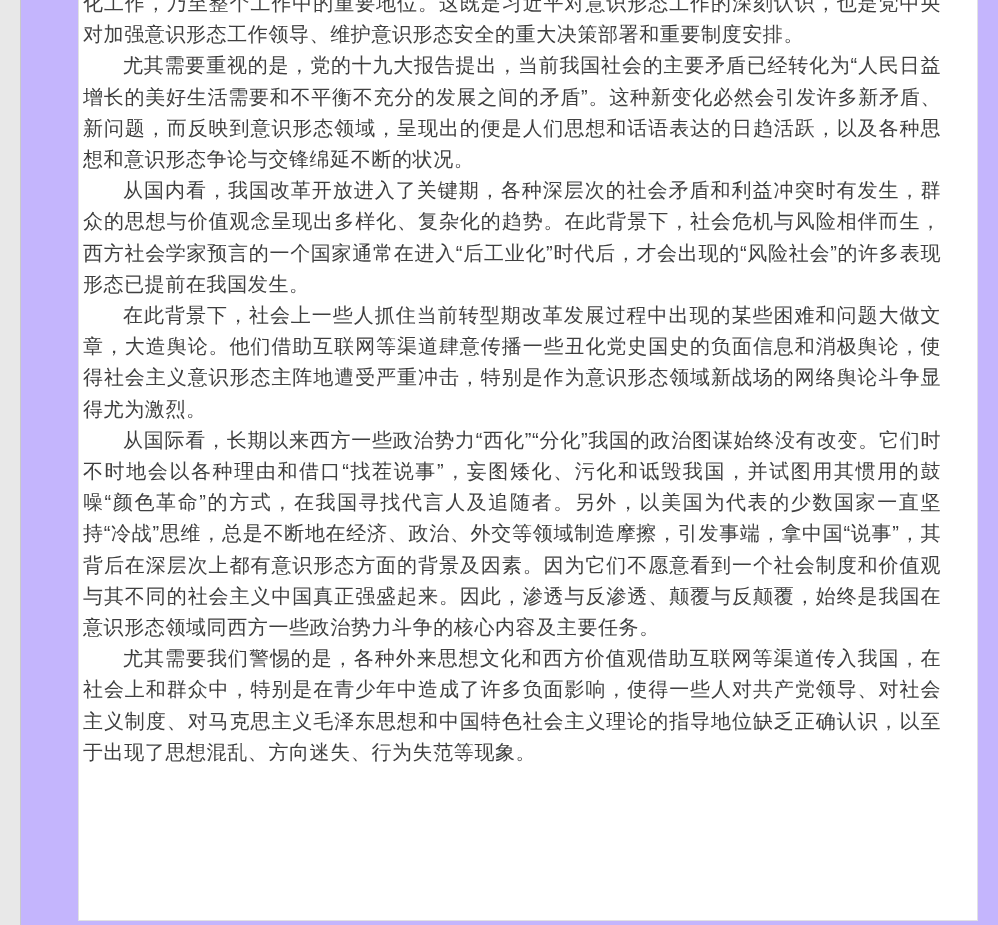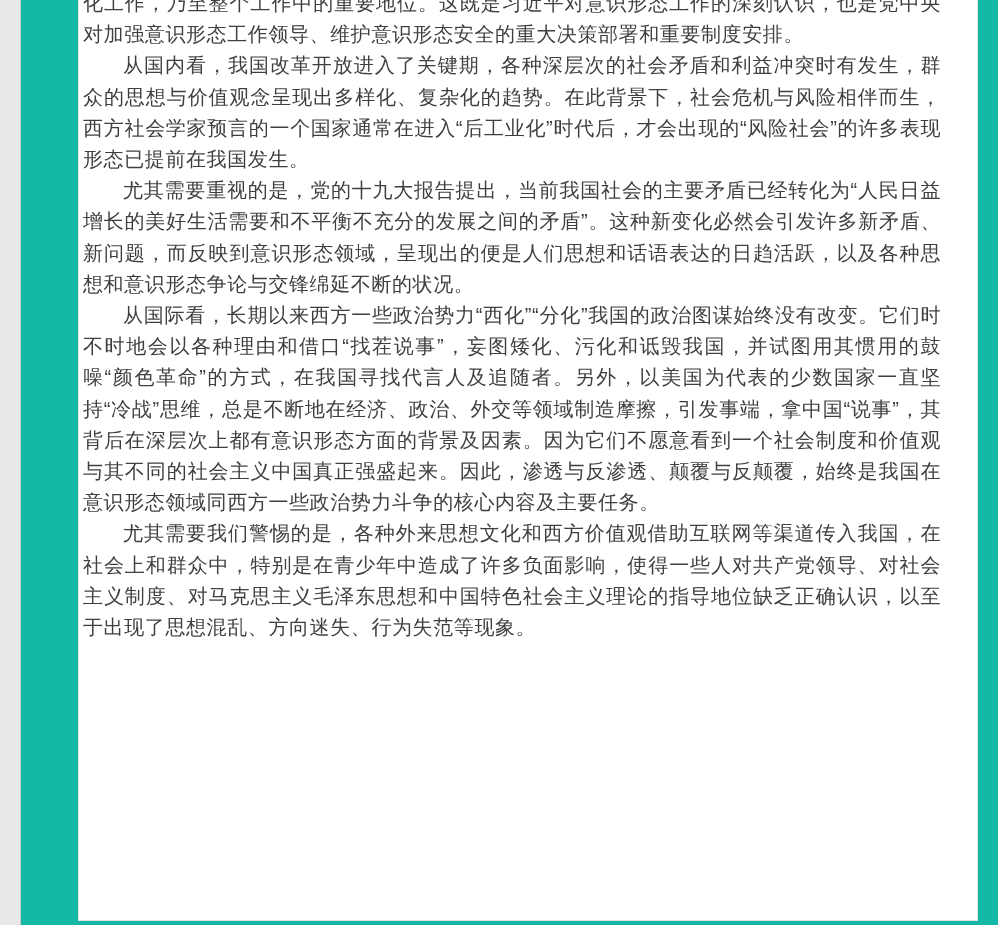--- a/index.html
+++ b/index.html
@@ -5,21 +5,21 @@
   * { margin: 0; padding: 0; box-sizing: border-box; }
   html, body { width: 998px; height: 925px; overflow: hidden; }
   body {
     font-family: "Liberation Sans", "DejaVu Sans", sans-serif;
     background: #ffffff;
   }
   .screen {
     position: relative;
     width: 998px;
     height: 925px;
-    background: #14b8a6;
+    background: #c4b5fd;
     overflow: hidden;
   }
   
   .left-gutter {
     position: absolute;
     left: 0; top: 0;
     width: 21px; height: 100%;
     background: #e8e8e8;
     border-right: 1px solid #c9c9c9;
   }
@@ -56,20 +56,21 @@
 </head>
 <body>
 
 <div class="screen">
 
   <div class="left-gutter"></div>
 
   <div class="page-frame">
     <div class="doc-text">
       <p class="no-indent">化工作，乃至整个工作中的重要地位。这既是习近平对意识形态工作的深刻认识，也是党中央对加强意识形态工作领导、维护意识形态安全的重大决策部署和重要制度安排。</p>
+      <p>尤其需要重视的是，党的十九大报告提出，当前我国社会的主要矛盾已经转化为“人民日益增长的美好生活需要和不平衡不充分的发展之间的矛盾”。这种新变化必然会引发许多新矛盾、新问题，而反映到意识形态领域，呈现出的便是人们思想和话语表达的日趋活跃，以及各种思想和意识形态争论与交锋绵延不断的状况。</p>
       <p>从国内看，我国改革开放进入了关键期，各种深层次的社会矛盾和利益冲突时有发生，群众的思想与价值观念呈现出多样化、复杂化的趋势。在此背景下，社会危机与风险相伴而生，西方社会学家预言的一个国家通常在进入“后工业化”时代后，才会出现的“风险社会”的许多表现形态已提前在我国发生。</p>
-      <p>尤其需要重视的是，党的十九大报告提出，当前我国社会的主要矛盾已经转化为“人民日益增长的美好生活需要和不平衡不充分的发展之间的矛盾”。这种新变化必然会引发许多新矛盾、新问题，而反映到意识形态领域，呈现出的便是人们思想和话语表达的日趋活跃，以及各种思想和意识形态争论与交锋绵延不断的状况。</p>
+      <p>在此背景下，社会上一些人抓住当前转型期改革发展过程中出现的某些困难和问题大做文章，大造舆论。他们借助互联网等渠道肆意传播一些丑化党史国史的负面信息和消极舆论，使得社会主义意识形态主阵地遭受严重冲击，特别是作为意识形态领域新战场的网络舆论斗争显得尤为激烈。</p>
       <p>从国际看，长期以来西方一些政治势力“西化”“分化”我国的政治图谋始终没有改变。它们时不时地会以各种理由和借口“找茬说事”，妄图矮化、污化和诋毁我国，并试图用其惯用的鼓噪“颜色革命”的方式，在我国寻找代言人及追随者。另外，以美国为代表的少数国家一直坚持“冷战”思维，总是不断地在经济、政治、外交等领域制造摩擦，引发事端，拿中国“说事”，其背后在深层次上都有意识形态方面的背景及因素。因为它们不愿意看到一个社会制度和价值观与其不同的社会主义中国真正强盛起来。因此，渗透与反渗透、颠覆与反颠覆，始终是我国在意识形态领域同西方一些政治势力斗争的核心内容及主要任务。</p>
       <p>尤其需要我们警惕的是，各种外来思想文化和西方价值观借助互联网等渠道传入我国，在社会上和群众中，特别是在青少年中造成了许多负面影响，使得一些人对共产党领导、对社会主义制度、对马克思主义毛泽东思想和中国特色社会主义理论的指导地位缺乏正确认识，以至于出现了思想混乱、方向迷失、行为失范等现象。</p>
     </div>
   </div>
 
 </div>
 
 </body></html>

